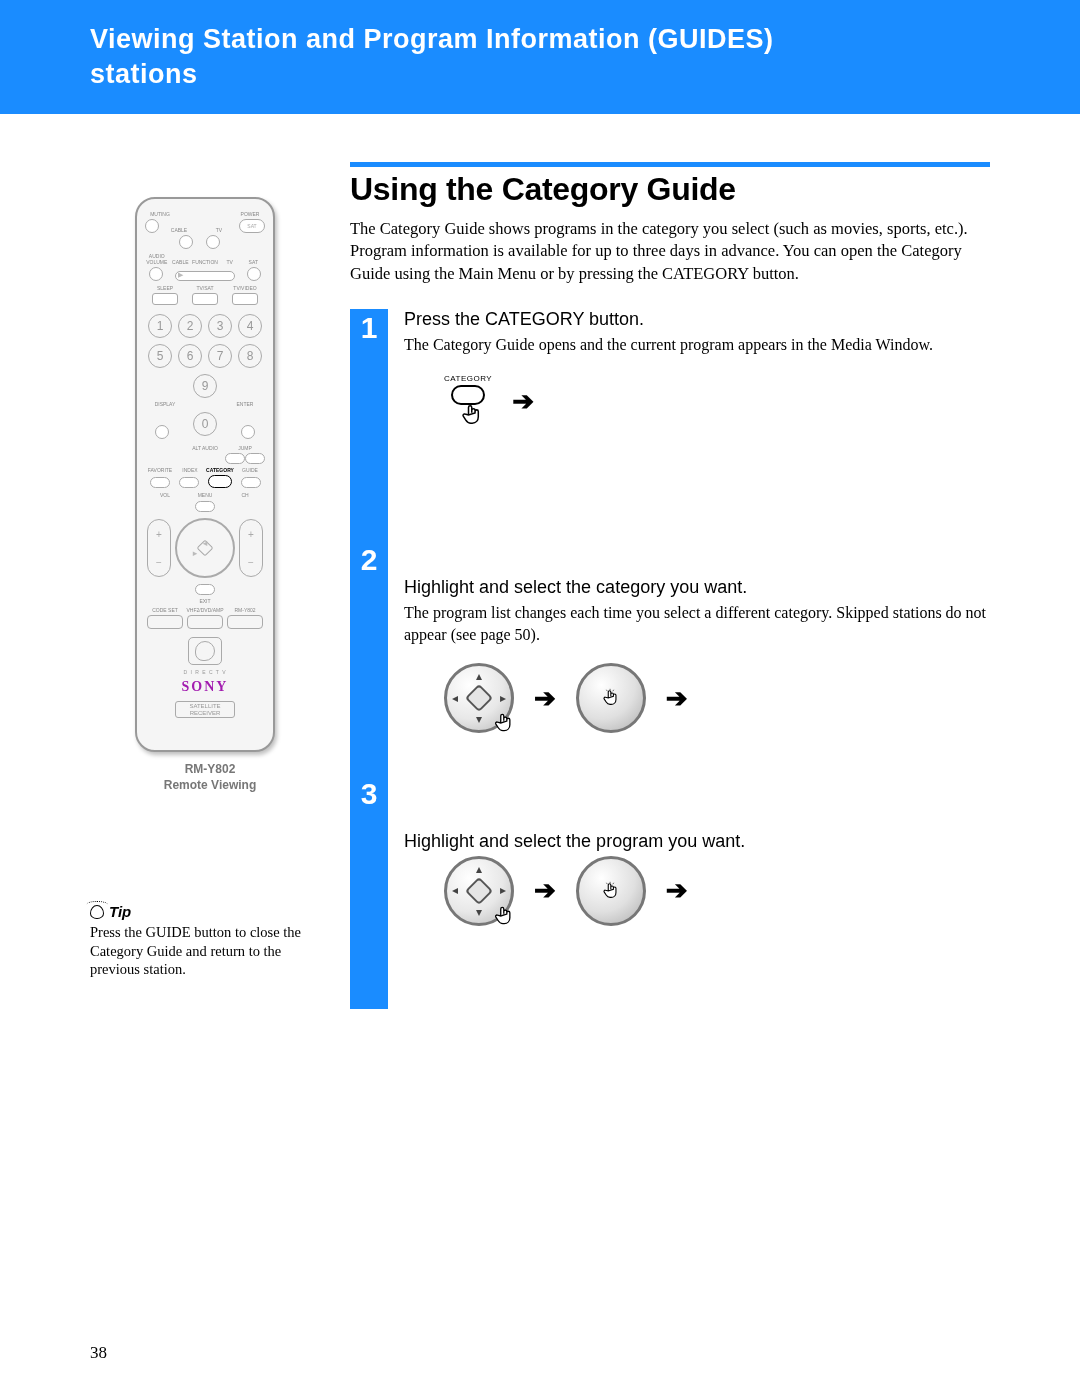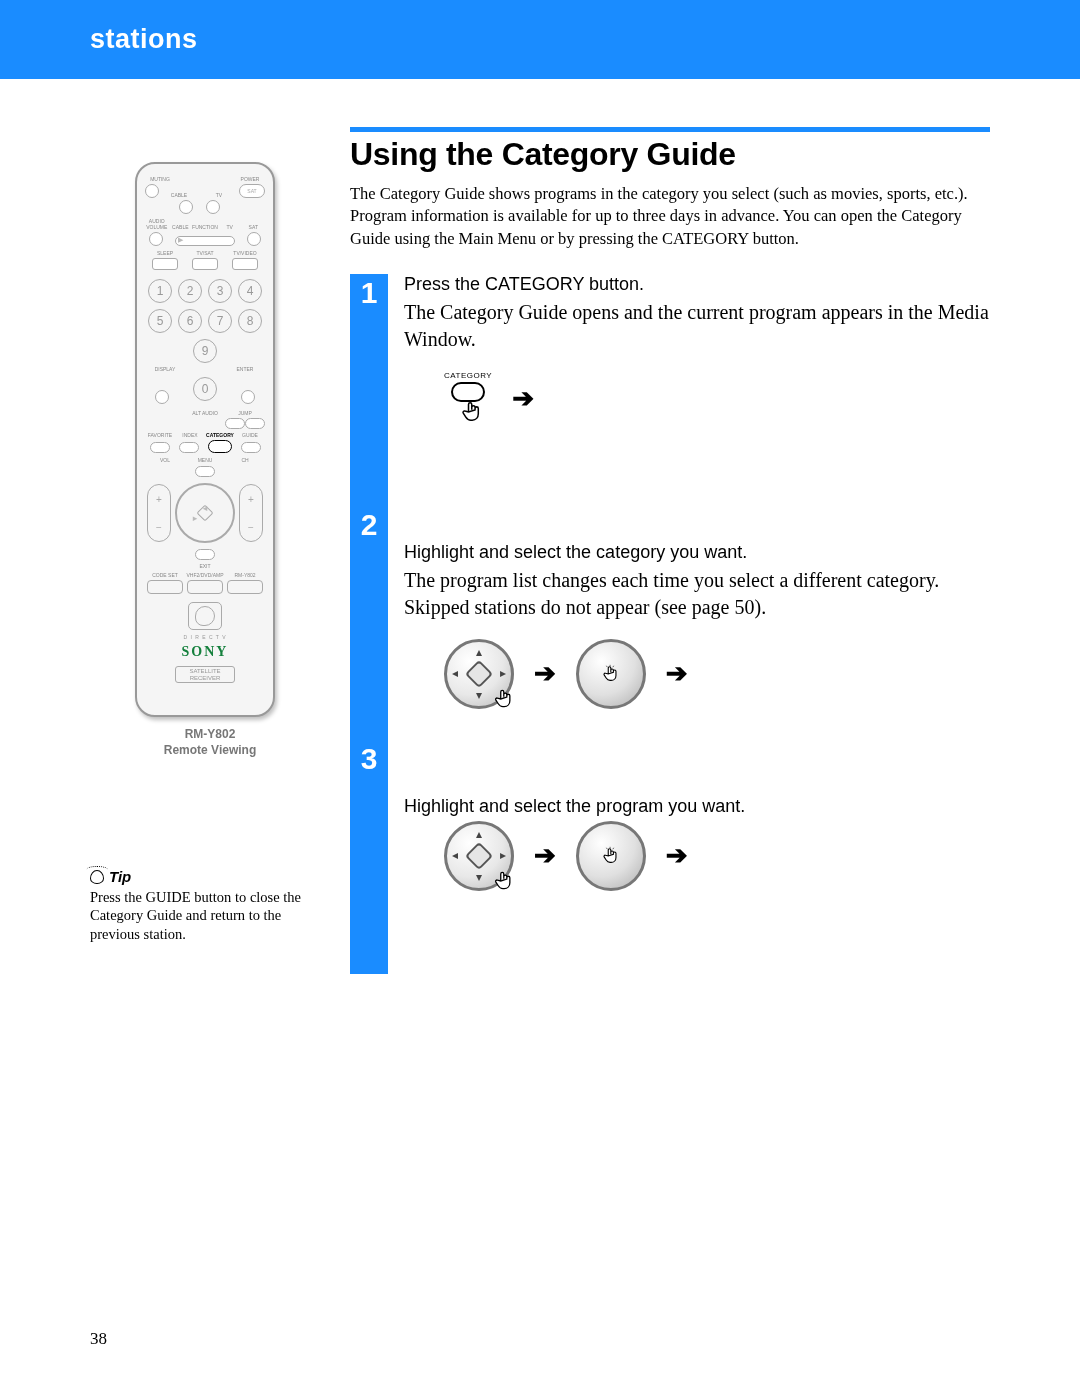--- a/index.html
+++ b/index.html
@@ -76,21 +76,21 @@
   .step-block {
     margin-bottom: 34px;
   }
   .step-head {
     font-family: Arial, Helvetica, sans-serif;
     font-weight: normal;
     font-size: 18px;
     margin-bottom: 4px;
   }
   .step-body {
-    font-size: 20px;
+    font-size: 16px;
     line-height: 1.35;
     margin-bottom: 18px;
   }
   .diagram-row {
     display: flex;
     align-items: center;
     gap: 20px;
     padding-left: 40px;
   }
   .arrow {
@@ -127,21 +127,21 @@
   .rm-num{ width:24px;height:24px;border:1px solid #aaa;border-radius:50%;display:flex;align-items:center;justify-content:center;font-size:12px;color:#999;margin:3px;}
   .rm-cat{ width:24px;height:13px;border:1.8px solid #000;border-radius:7px;background:#fff;}
   .rm-nav{ width:60px;height:60px;border:2px solid #aaa;border-radius:50%;margin:6px auto;position:relative;display:flex;align-items:center;justify-content:center;}
   .rm-nav::before{content:"";width:10px;height:10px;border:1px solid #aaa;border-radius:2px;transform:rotate(45deg);}
   .rm-nav::after{content:"◂ ▸";position:absolute;font-size:9px;color:#bbb;width:100%;text-align:center;letter-spacing:20px;text-indent:20px;}
   .rm-vol{ width:24px; height:58px; border:1px solid #aaa; border-radius:12px; display:flex; flex-direction:column; justify-content:space-around;align-items:center;color:#aaa;font-size:10px;}
   .rm-cols{ display:flex; justify-content:space-between; align-items:center; margin:3px 2px;}
   .rm-rectwide{border:1px solid #aaa;border-radius:4px;height:14px;flex:1;margin:0 2px;}
   .rm-directv{width:34px;height:28px;margin:8px auto 4px;border:1.4px solid #aaa;border-radius:5px;display:flex;align-items:center;justify-content:center;}
   .rm-directv::before{content:"";width:18px;height:18px;border:1.4px solid #aaa;border-radius:50% 50% 50% 8px;}
-  .rm-sony{text-align:center;font-family:Georgia,serif;font-size:14px;letter-spacing:2px;color:#15803d;font-weight:bold;margin-top:4px;}
+  .rm-sony{text-align:center;font-family:Georgia,serif;font-size:14px;letter-spacing:2px;color:#a21caf;font-weight:bold;margin-top:4px;}
   .rm-satbox{width:60px;margin:6px auto 0;border:1.3px solid #aaa;border-radius:3px;text-align:center;font-size:6px;line-height:1.1;padding:1px;color:#999;}
   .remote-caption{ text-align:center; font-family:Arial; font-weight:bold; color:#777; font-size:12px; line-height:1.3; margin-top:10px;}
   
   .tip {
     margin-top: 110px;
   }
   .tip-head {
     font-family: Arial;
     font-weight: bold;
     font-style: italic;
@@ -166,29 +166,30 @@
   .navpad-inner{width:20px;height:20px;border:2px solid #555;border-radius:4px;transform:rotate(45deg);background:#e5e5e5;}
   .navpad .ar{position:absolute;font-size:12px;color:#444;}
   .navpad .up{top:3px;} .navpad .dn{bottom:3px;} .navpad .lf{left:5px;} .navpad .rt{right:5px;}
   .nav-hand{position:absolute;bottom:-6px;right:-6px;width:26px;height:26px;}
   .navpad-press{width:70px;height:70px;border:3px solid #777;border-radius:50%;background:radial-gradient(circle at 35% 30%, #fff 0%, #e0e0e0 55%, #aeaeae 100%);position:relative;display:flex;align-items:center;justify-content:center;flex-shrink:0;}
   .navpad-press .push{width:22px;height:22px;display:flex;align-items:center;justify-content:center;}
   .navpad-press .push svg{width:26px;height:26px;}
   .page-number{
     position:absolute;
     left:90px;
-    bottom:48px;
+    bottom:34px;
     font-size:17px;
     font-family: Georgia, serif;
   }
 </style>
 </head>
 <body>
 
 <div class="header-band">
+  <div>Viewing Station and Program Information (GUIDES)</div>
   <div>stations</div>
 </div>
 
 <div class="page-body">
 
   <div class="left-col">
     <div class="remote-outer">
       <div class="remote">
 
         <div class="rm-row">

